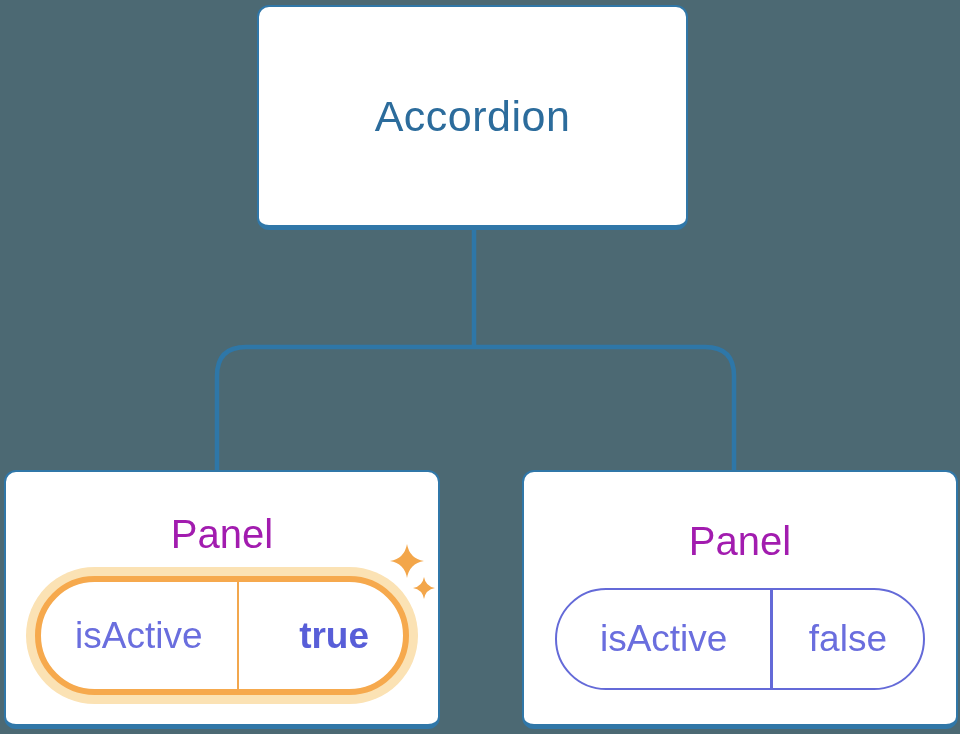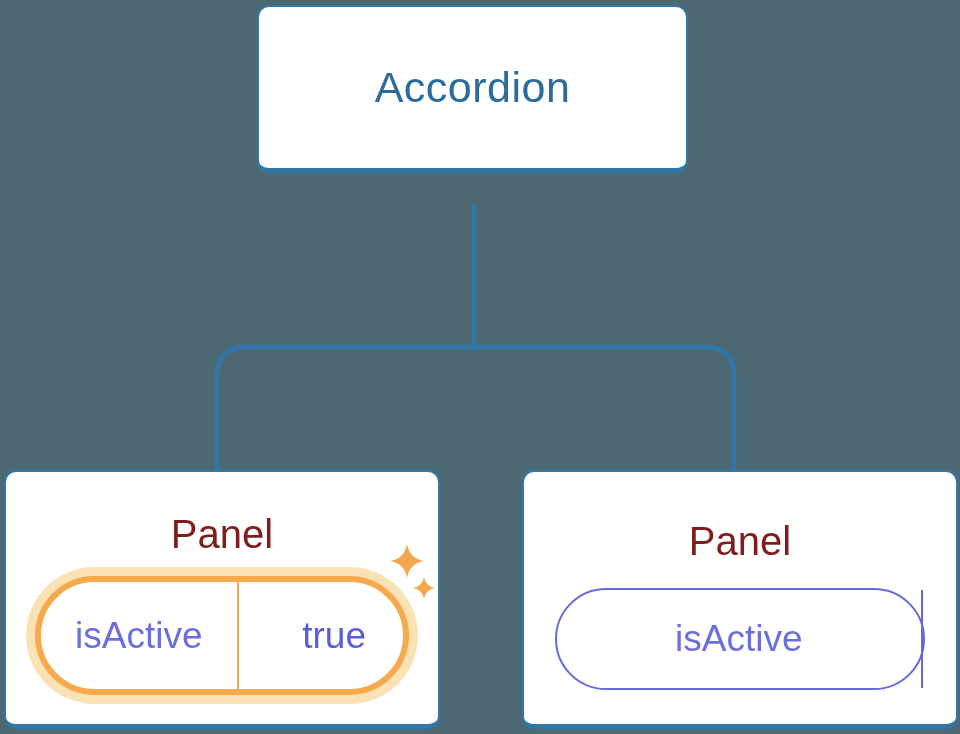--- a/index.html
+++ b/index.html
@@ -25,21 +25,21 @@
     background: #ffffff;
     border: 2.5px solid #3077a8;
     border-bottom-width: 5px;
     border-radius: 12px;
     box-sizing: border-box;
   }
   .accordion {
     left: 257px;
     top: 5px;
     width: 431px;
-    height: 168px;
+    height: 225px;
     display: flex;
     align-items: center;
     justify-content: center;
   }
   .accordion-label {
     font-size: 43px;
     font-weight: 500;
     letter-spacing: 0.5px;
     color: #2c6c9c;
   }
@@ -50,21 +50,21 @@
   }
   .panel-left  { left: 4px; }
   .panel-right { left: 522px; }
   .panel-title {
     position: absolute;
     left: 0;
     right: 0;
     text-align: center;
     font-size: 40px;
     font-weight: 500;
-    color: #7f1d1d;
+    color: #a21caf;
   }
   .panel-left  .panel-title { top: 40px; }
   .panel-right .panel-title { top: 47px; }
   .pill {
     position: absolute;
     left: 50%;
     transform: translateX(-50%);
     background: #ffffff;
     box-sizing: border-box;
     display: flex;
@@ -94,21 +94,21 @@
   }
   .cell-key   { flex: 1.42; }
   .cell-value { flex: 1; }
   .pill-divider {
     width: 2.5px;
     flex: none;
   }
   .pill-active   .pill-divider { background: #f2a74e; }
   .pill-inactive .pill-divider { background: #646ad8; }
   .pill-active .cell-value {
-    font-weight: 400;
+    font-weight: 700;
     color: #585ed8;
     margin-left: 26px;
   }
   .sparkles {
     position: absolute;
     left: 383px;
     top: 71px;
   }
 </style>
 </head>
@@ -139,16 +139,17 @@
       <path d="M35 34 Q36.6 43.4 46 45 Q36.6 46.6 35 56 Q33.4 46.6 24 45 Q33.4 43.4 35 34 Z" fill="#f3a64a"></path>
     </svg>
   </div>
 
   <div class="node panel panel-right">
     <div class="panel-title">Panel</div>
 
     <div class="pill pill-inactive">
       <span class="pill-cell cell-key">isActive</span>
       <span class="pill-divider"></span>
+      <span class="pill-cell cell-value">false</span>
     </div>
   </div>
 
 </div>
 
 </body></html>

